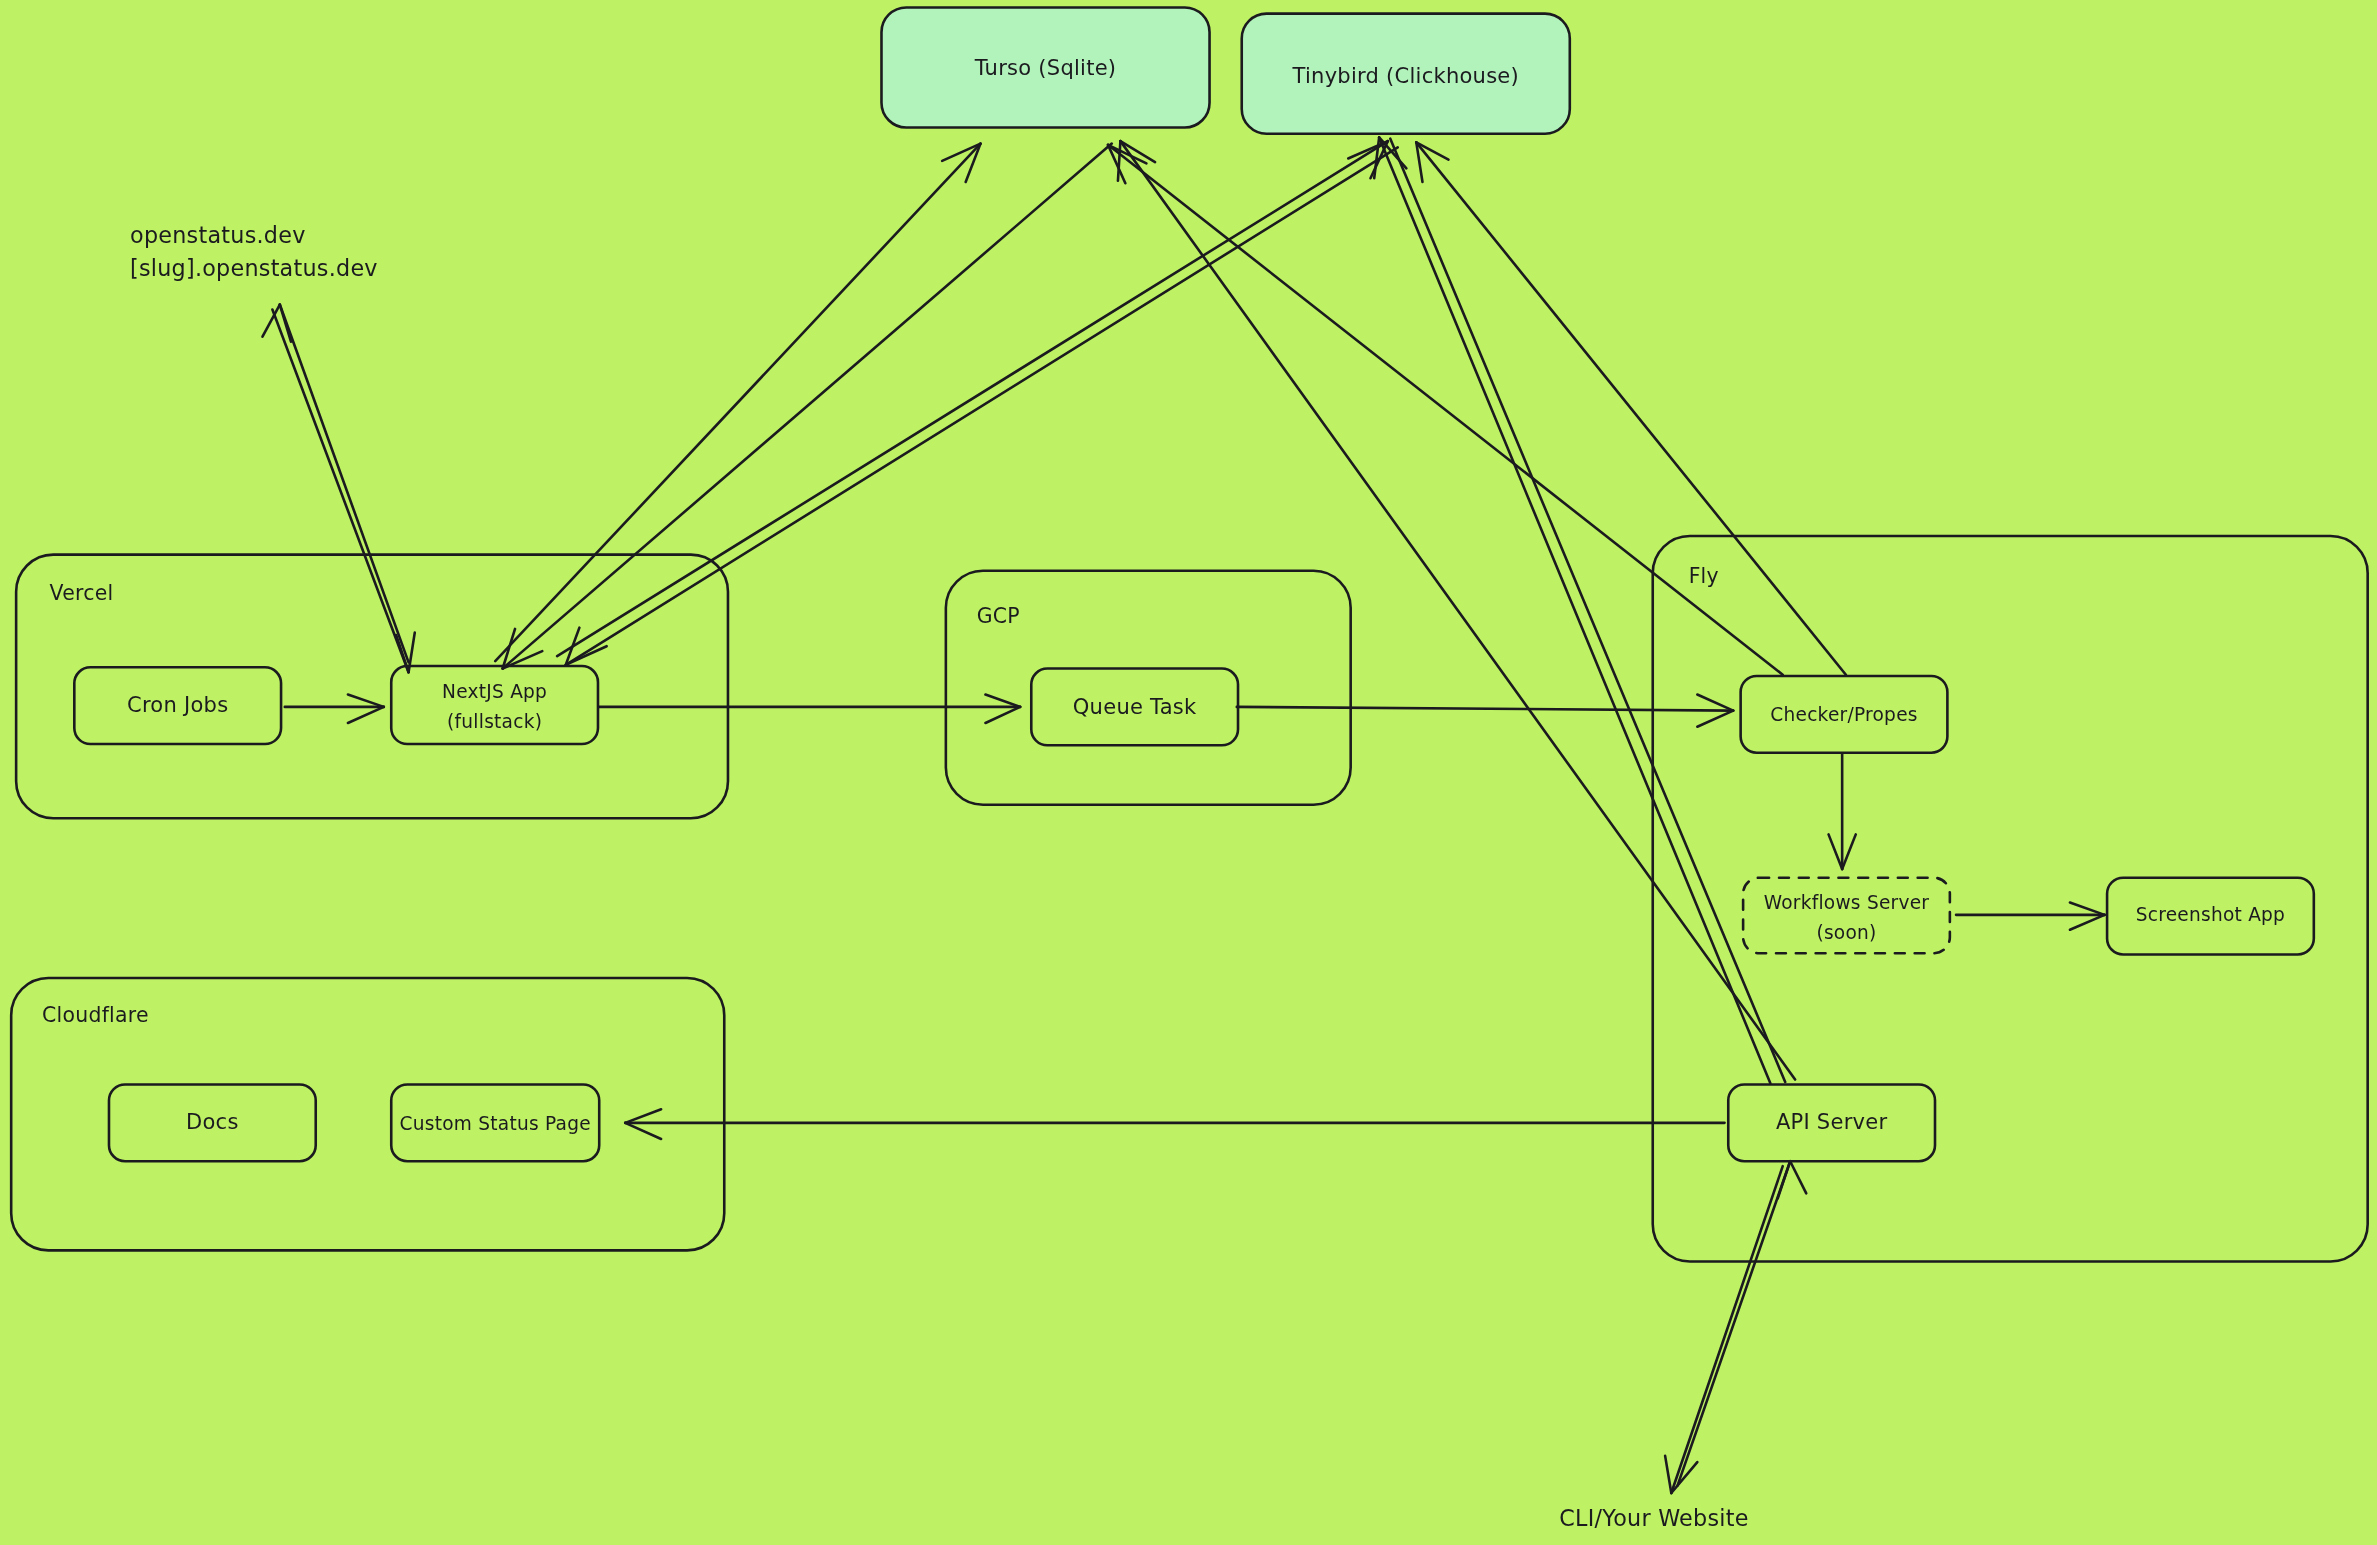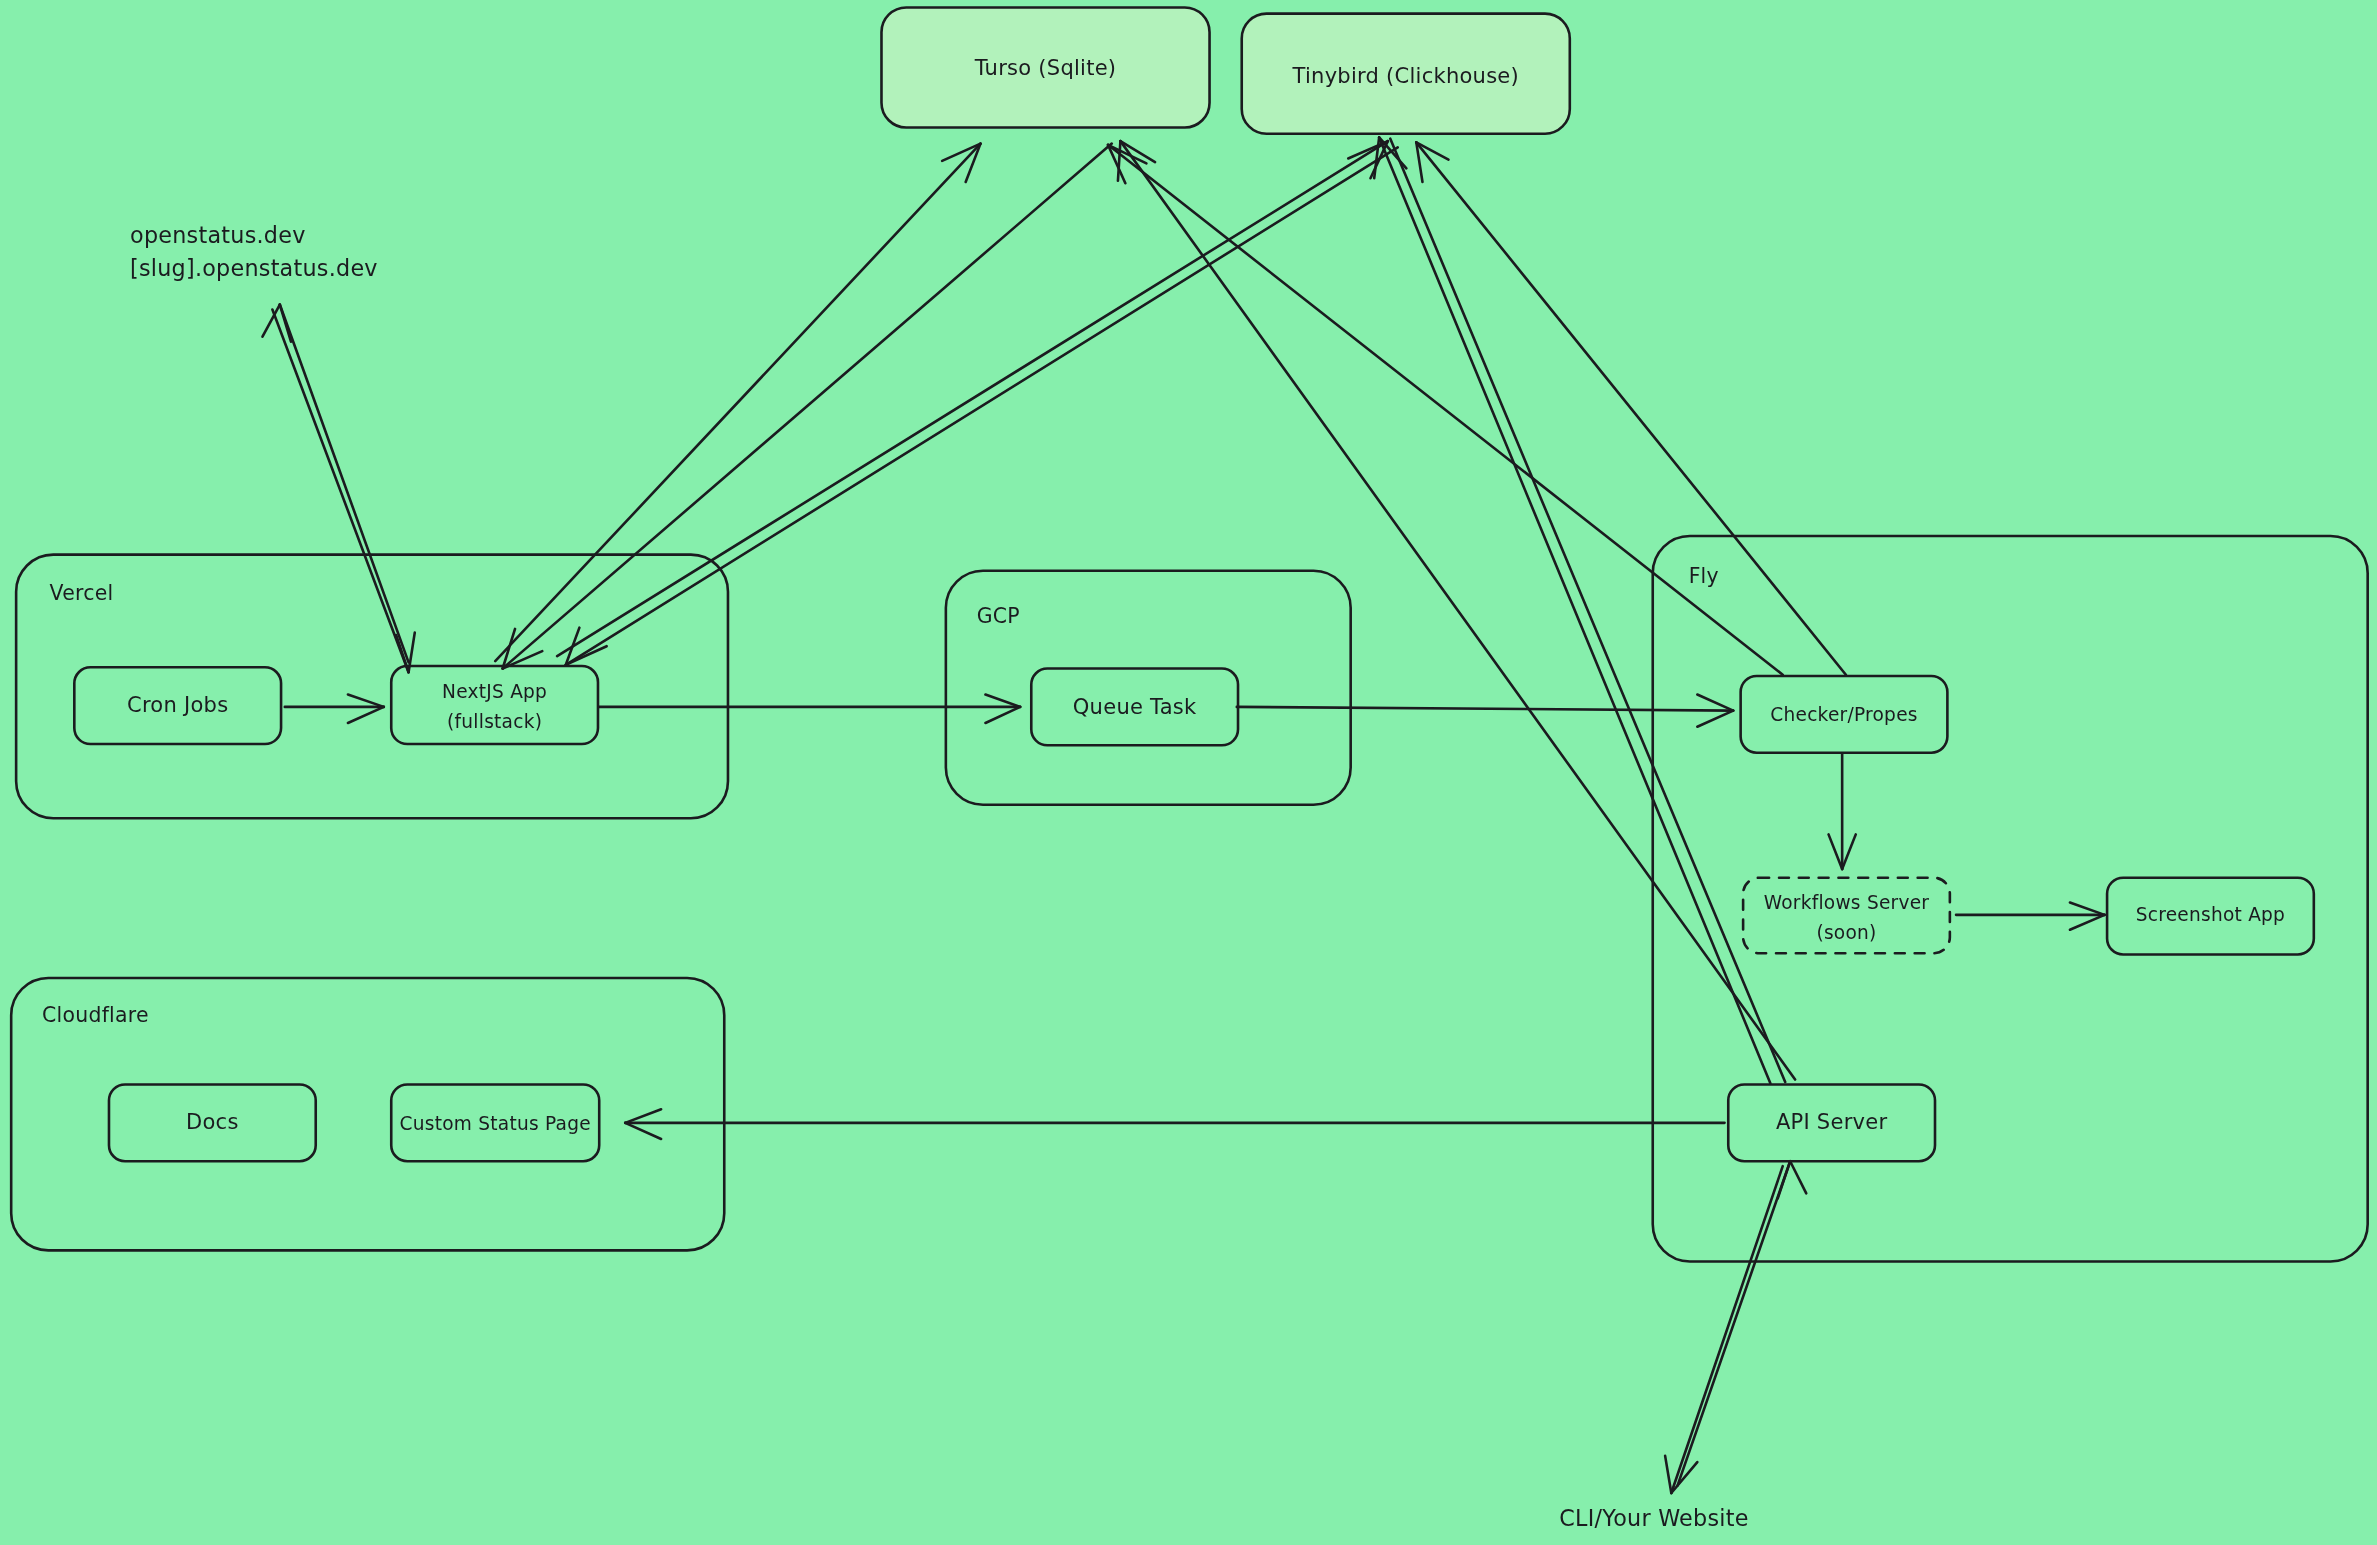--- a/index.html
+++ b/index.html
@@ -4,21 +4,21 @@
 <style>
   html, body {
     margin: 0;
     padding: 0;
     background: #ffffff;
   }
   #canvas {
     position: relative;
     width: 2377px;
     height: 1545px;
-    background: #86efac;
+    background: #bef264;
     overflow: hidden;
     font-family: "DejaVu Sans", sans-serif;
   }
   svg.layer {
     position: absolute;
     top: 0;
     left: 0;
     width: 2377px;
     height: 1545px;
   }

